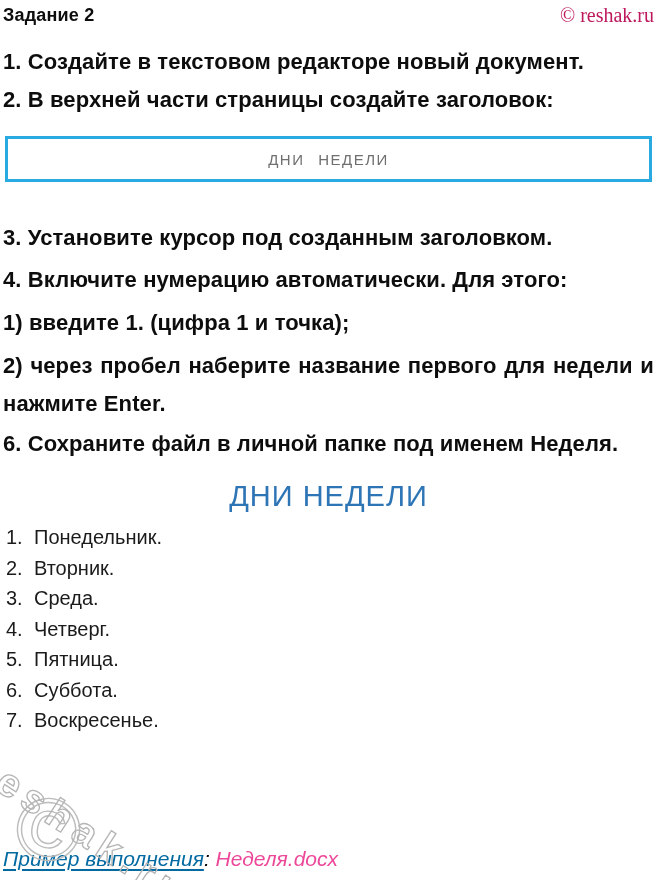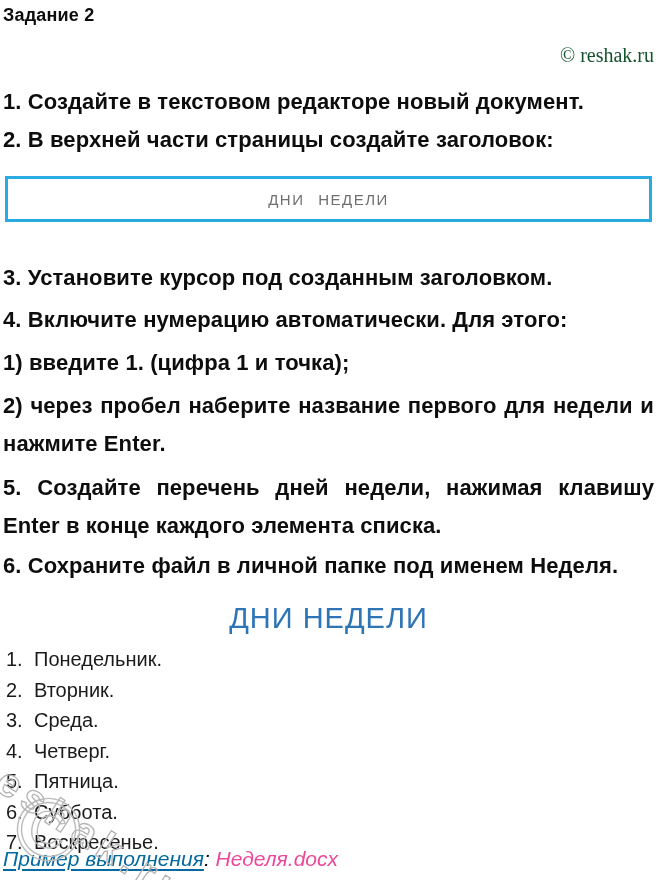--- a/index.html
+++ b/index.html
@@ -24,22 +24,21 @@
     font-size: 18px;
     font-weight: bold;
     margin: 0;
     line-height: 22px;
     letter-spacing: 0.2px;
   }
   .copyright {
     font-family: "Liberation Serif", serif;
     font-size: 20px;
     line-height: 22px;
-    color: #14532d;
-    margin-top: 40px;
+    color: #be185d;
   }
   
   .step {
     font-size: 22px;
     font-weight: bold;
     line-height: 38px;
     margin: 0;
     letter-spacing: 0.1px;
   }
   .justify { text-align: justify; }
@@ -151,21 +150,20 @@
   </div>
 
   <p class="step" style="margin-top:37px;">3. Установите курсор под созданным заголовком.</p>
 
   <p class="step" style="margin-top:4px;">4. Включите нумерацию автоматически. Для этого:</p>
 
   <p class="step" style="margin-top:5px;">1) введите 1. (цифра 1 и точка);</p>
 
   <p class="step justify" style="margin-top:5px;"><span>2) через пробел наберите название первого для недели и нажмите </span><span class="key">Enter</span><span>.</span></p>
 
-  <p class="step justify" style="margin-top:6px;"><span>5. Создайте перечень дней недели, нажимая клавишу </span><span class="key">Enter</span><span> в конце каждого элемента списка.</span></p>
 
   <p class="step" style="margin-top:2px;">6. Сохраните файл в личной папке под именем Неделя.</p>
 
   <h2 class="preview-heading">ДНИ НЕДЕЛИ</h2>
 
   <div class="day-list">
     <div class="day-item">
       <span class="day-num">1.</span>
       <span>Понедельник.</span>
     </div>

